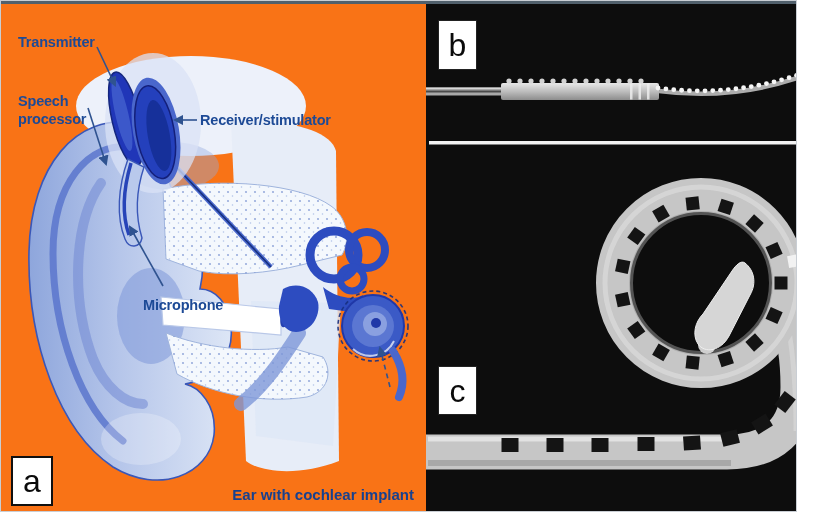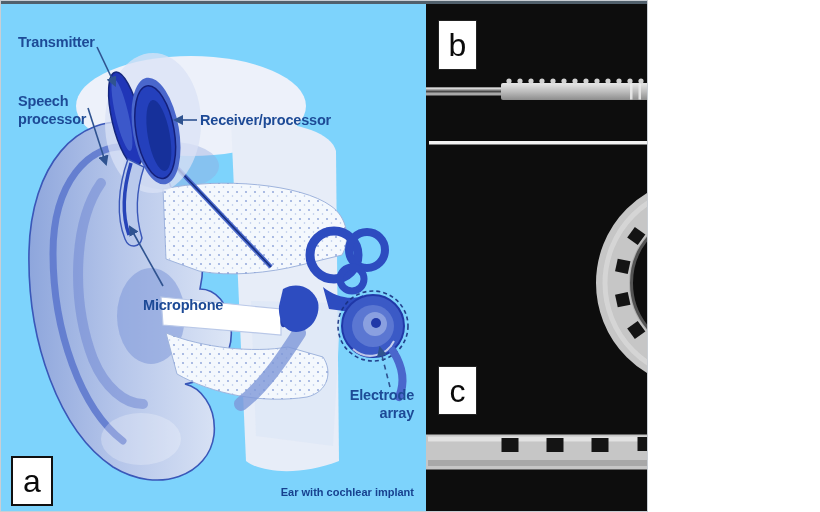--- a/index.html
+++ b/index.html
@@ -2,40 +2,40 @@
 <html><head>
 <meta charset="utf-8">
 <style>
   :root{
     --label-blue:#1d4a96;
     --caption-blue:#17418f;
     --arrow-blue:#2f5390;
   }
   html,body{margin:0;padding:0;background:#fff;}
   .figure{
-    position:relative; width:648px; height:512px; background:#7dd3fc;
+    position:relative; width:797px; height:512px; background:#f97316;
     overflow:hidden; font-family:"Liberation Sans",sans-serif;
     box-sizing:border-box; border:1px solid #c9ced4;
   }
   .topline{position:absolute;left:0;top:0;width:820px;height:3px;background:#51606c;}
   .left-panel{position:absolute;left:0;top:0;width:425px;height:512px;}
   .right-panel{position:absolute;left:425px;top:0;width:395px;height:512px;}
   .ear-svg,.photo-svg{position:absolute;left:0;top:0;}
   .ann{
     position:absolute;color:var(--label-blue);font-size:14.5px;font-weight:700;
     line-height:18px;letter-spacing:-0.2px;
   }
   .ann-transmitter{left:17px;top:32px;}
   .ann-speech{left:17px;top:67px;width:78px;margin-top:24px;}
   .ann-receiver{left:199px;top:110px;width:150px;}
   .ann-microphone{left:142px;top:295px;}
   .ann-electrode{left:328px;top:385px;width:85px;text-align:right;}
   .caption{
     position:absolute;left:130px;top:485px;width:283px;text-align:right;
-    color:var(--caption-blue);font-size:11px;font-weight:700;
+    color:var(--caption-blue);font-size:15px;font-weight:700;
   }
   .panel-letter{
     position:absolute;background:#ffffff;color:#0a0a0a;
     display:flex;align-items:center;justify-content:center;
     font-size:32px;font-weight:400;line-height:1;
   }
   .letter-a{left:10px;top:455px;width:38px;height:46px;border:2px solid #101010;}
   .letter-b{left:437px;top:19px;width:37px;height:48px;border:1px solid #222;}
   .letter-c{left:437px;top:365px;width:37px;height:47px;border:1px solid #222;}
 </style>
@@ -142,23 +142,22 @@
         <path d="M 96,46 L 114,84" marker-end="url(#ah)"></path>
         <path d="M 87,107 L 105,163" marker-end="url(#ah)"></path>
         <path d="M 196,119 L 174,119" marker-end="url(#ah)"></path>
         <path d="M 162,285 L 129,226" marker-end="url(#ah)"></path>
         <path d="M 389,386 L 379,347" stroke-dasharray="5 4" marker-end="url(#ah)"></path>
       </g>
     </svg>
 
     <div class="ann ann-transmitter">Transmitter</div>
     <div class="ann ann-speech">Speech processor</div>
-    <div class="ann ann-receiver">Receiver/processor</div>
+    <div class="ann ann-receiver">Receiver/stimulator</div>
     <div class="ann ann-microphone">Microphone</div>
-    <div class="ann ann-electrode">Electrode array</div>
 
     <div class="caption">Ear with cochlear implant</div>
   </div>
 
   <div class="right-panel">
     <svg class="photo-svg" width="395" height="512" viewBox="425 0 395 512">
       <defs>
         <linearGradient id="gMetal" x1="0" y1="0" x2="0" y2="1">
           <stop offset="0" stop-color="#e8e8e8"></stop>
           <stop offset="0.5" stop-color="#bdbdbd"></stop>

